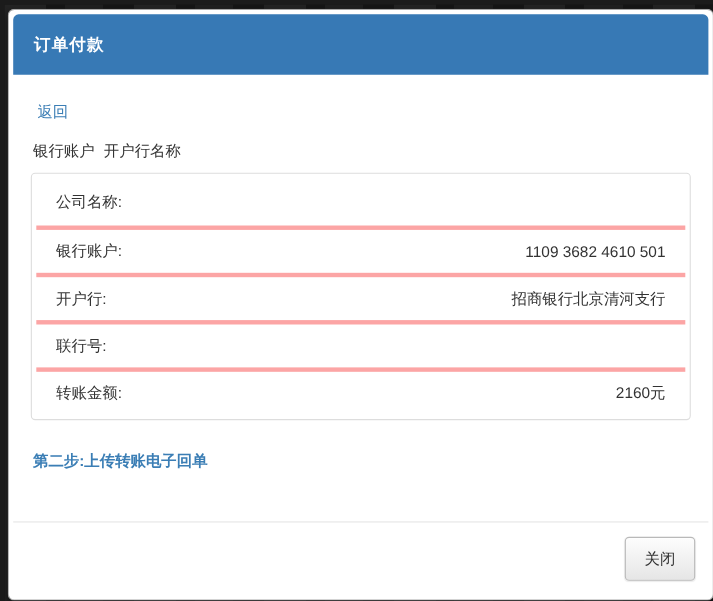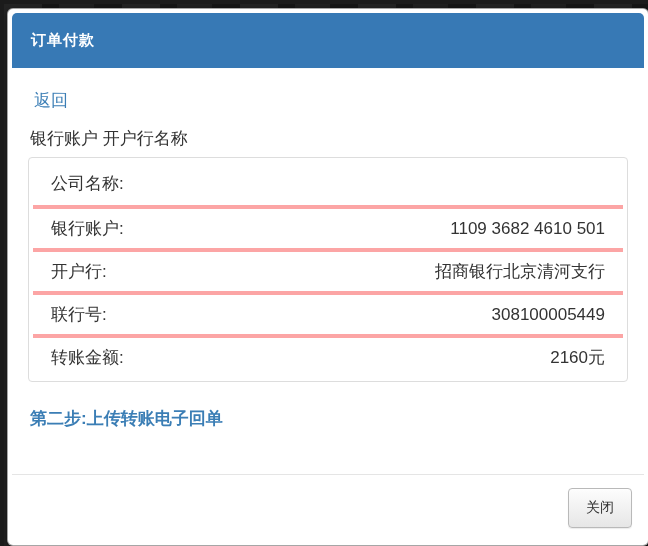--- a/index.html
+++ b/index.html
@@ -38,41 +38,42 @@
   }
   .modal-title {
     color: #ffffff;
     font-size: 15px;
     font-weight: bold;
     letter-spacing: 1px;
   }
   .modal-body {
     flex: 1 1 auto;
     padding: 15px 14px 0 14px;
-    font-size: 17px;
+    font-size: 14px;
     color: #333;
   }
   .back-link {
     display: inline-block;
     color: #3b7eb5;
     text-decoration: none;
     line-height: 20px;
     cursor: pointer;
   }
   .step-line {
     color: #3b7eb5;
     font-weight: bold;
     line-height: 20px;
     margin-top: 4px;
   }
   .table-heading {
     color: #333;
     line-height: 20px;
     margin-top: 6px;
     margin-bottom: 4px;
+    font-family: Liberation Mono, monospace;
   }
   .info-table {
     width: calc(100% - 4px);
     margin-left: 2px;
     border: 1px solid #ddd;
     border-radius: 4px;
     background: #fff;
   }
   .info-row {
     display: flex;
@@ -88,21 +89,21 @@
   .step2-line { margin-top: 23px; margin-bottom: 20px; }
   .modal-footer {
     flex: 0 0 auto;
     border-top: 1px solid #e5e5e5;
     padding: 13px 12px;
     display: flex;
     justify-content: flex-end;
     align-items: center;
   }
   .close-button {
-    font-family: Liberation Mono, monospace;
+    font-family: Liberation Sans, sans-serif;
     font-size: 14px;
     color: #333;
     background: linear-gradient(to bottom, #fdfdfd 0%, #e6e6e6 100%);
     border: 1px solid #b9b9b9;
     border-radius: 4px;
     padding: 9px 17px;
     line-height: 20px;
     cursor: pointer;
     box-shadow: inset 0 1px 0 rgba(255,255,255,.6), 0 1px 1px rgba(0,0,0,.08);
   }
@@ -131,21 +132,20 @@
       <div class="info-row">
         <span class="info-label">银行账户:</span>
         <span class="info-value">1109 3682 4610 501</span>
       </div>
       <div class="info-row">
         <span class="info-label">开户行:</span>
         <span class="info-value">招商银行北京清河支行</span>
       </div>
       <div class="info-row">
         <span class="info-label">联行号:</span>
-        <span class="info-value">308100005449</span>
       </div>
       <div class="info-row">
         <span class="info-label">转账金额:</span>
         <span class="info-value">2160元</span>
       </div>
     </div>
 
     <div class="step-line step2-line">第二步:上传转账电子回单</div>
   </div>
 

